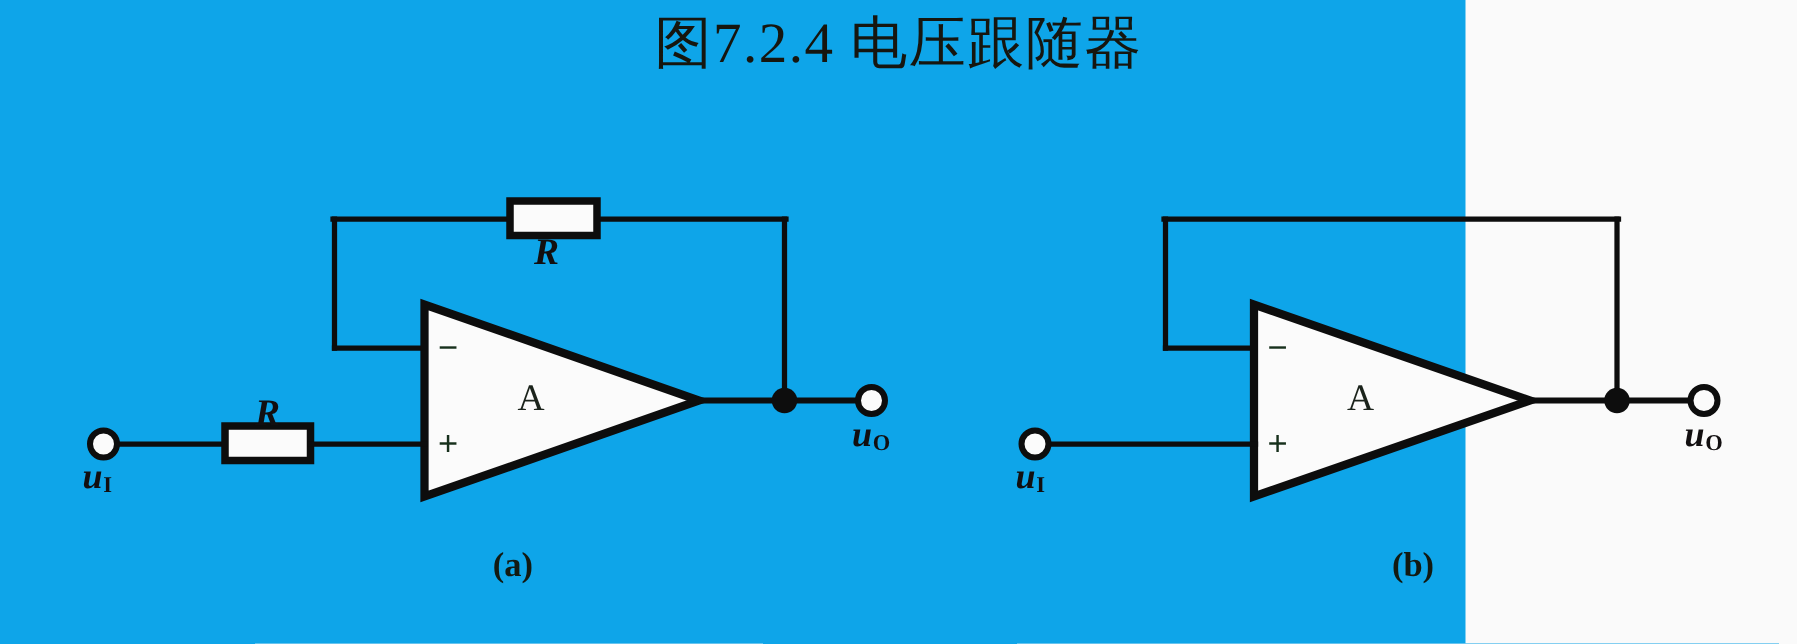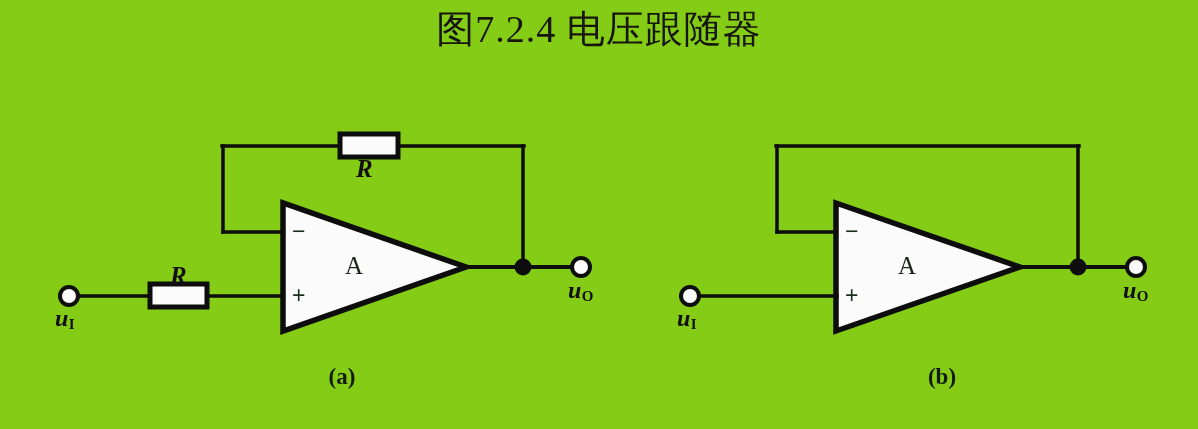--- a/index.html
+++ b/index.html
@@ -7,23 +7,23 @@
     margin: 0; padding: 0;
     width: 1198px; height: 429px;
     overflow: hidden;
   }
   body {
     background: #fafafa;
     font-family: "Liberation Serif", serif;
   }
   #stage {
     position: relative;
-    width: 1198px;
+    width: 977px;
     height: 429px;
-    background: #84cc16;
+    background: #0ea5e9;
   }
   #figure-title {
     position: absolute;
     left: 0; top: 6px;
     width: 1198px;
     text-align: center;
     font-family: "Liberation Serif", serif;
     font-size: 38px;
     line-height: 46px;
     color: #16160f;

